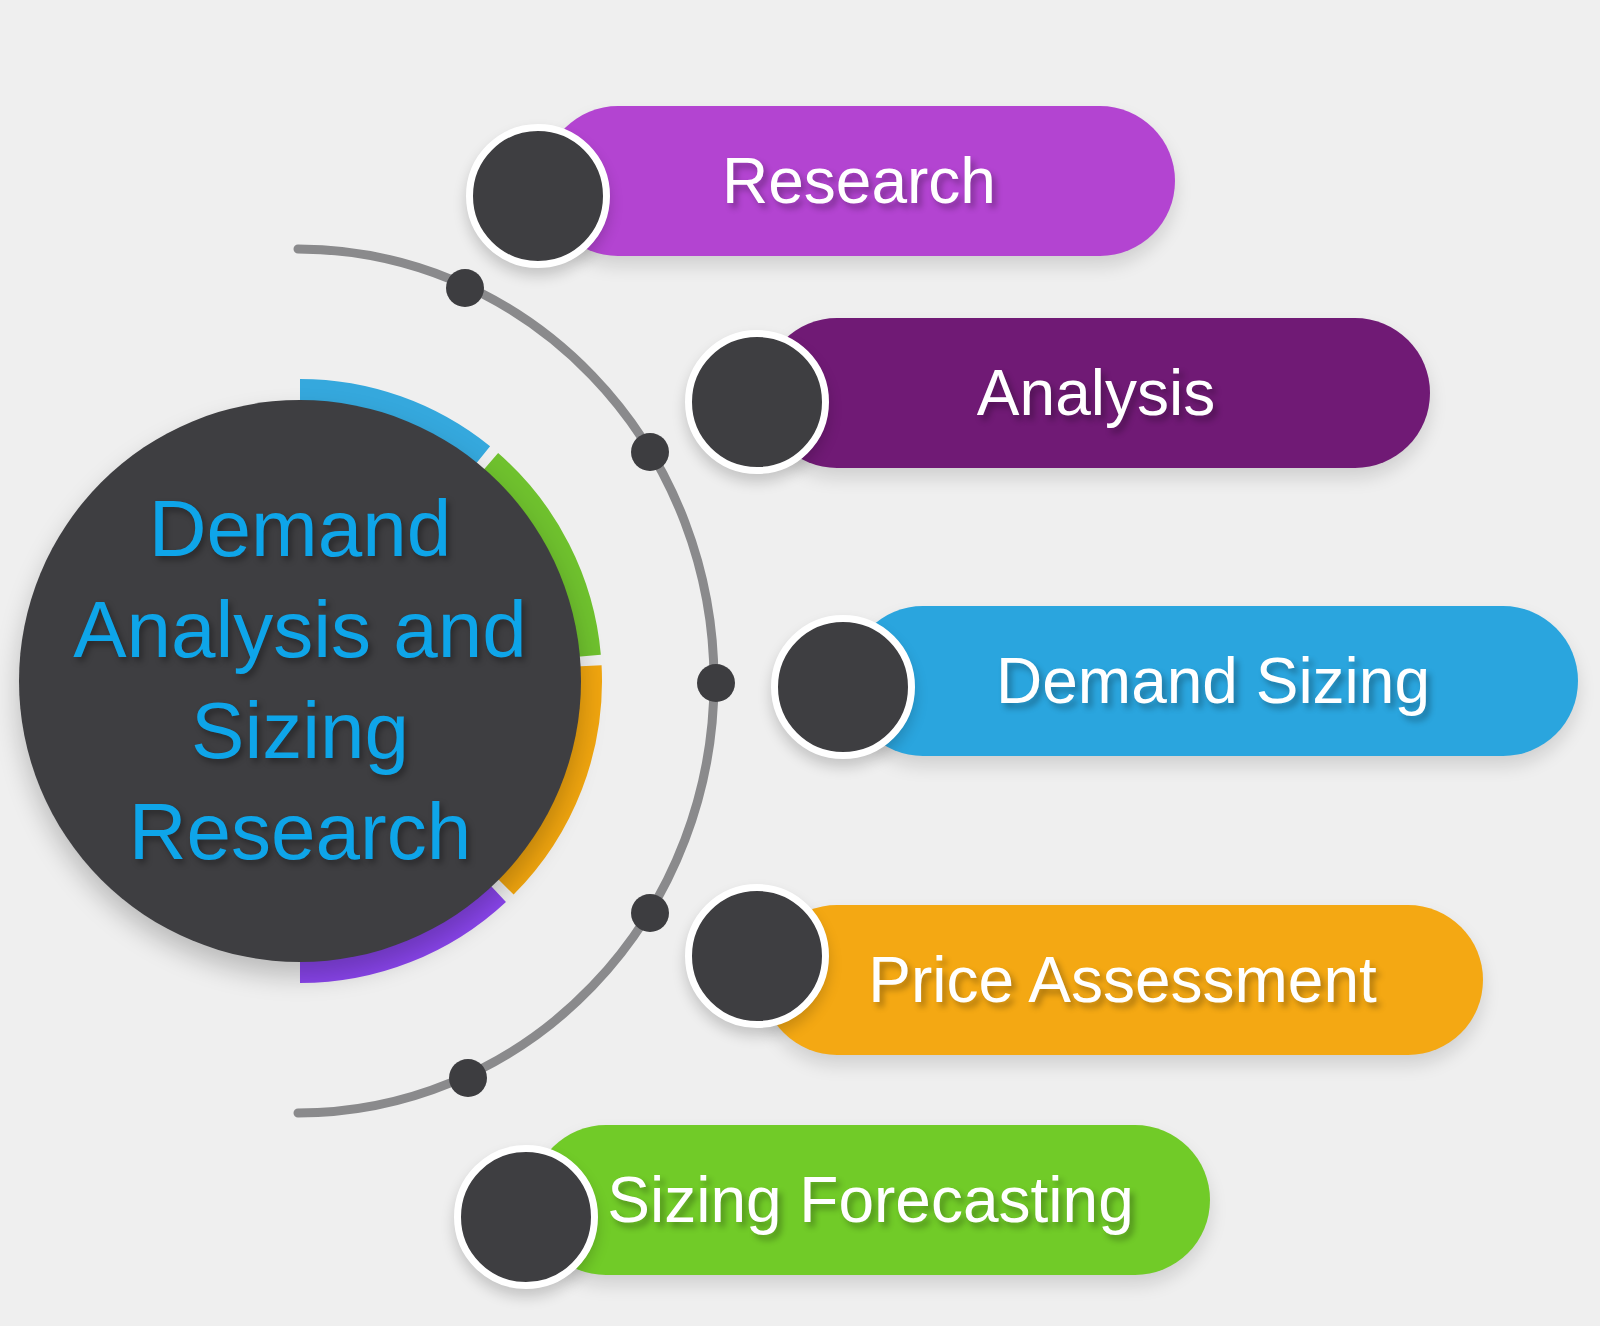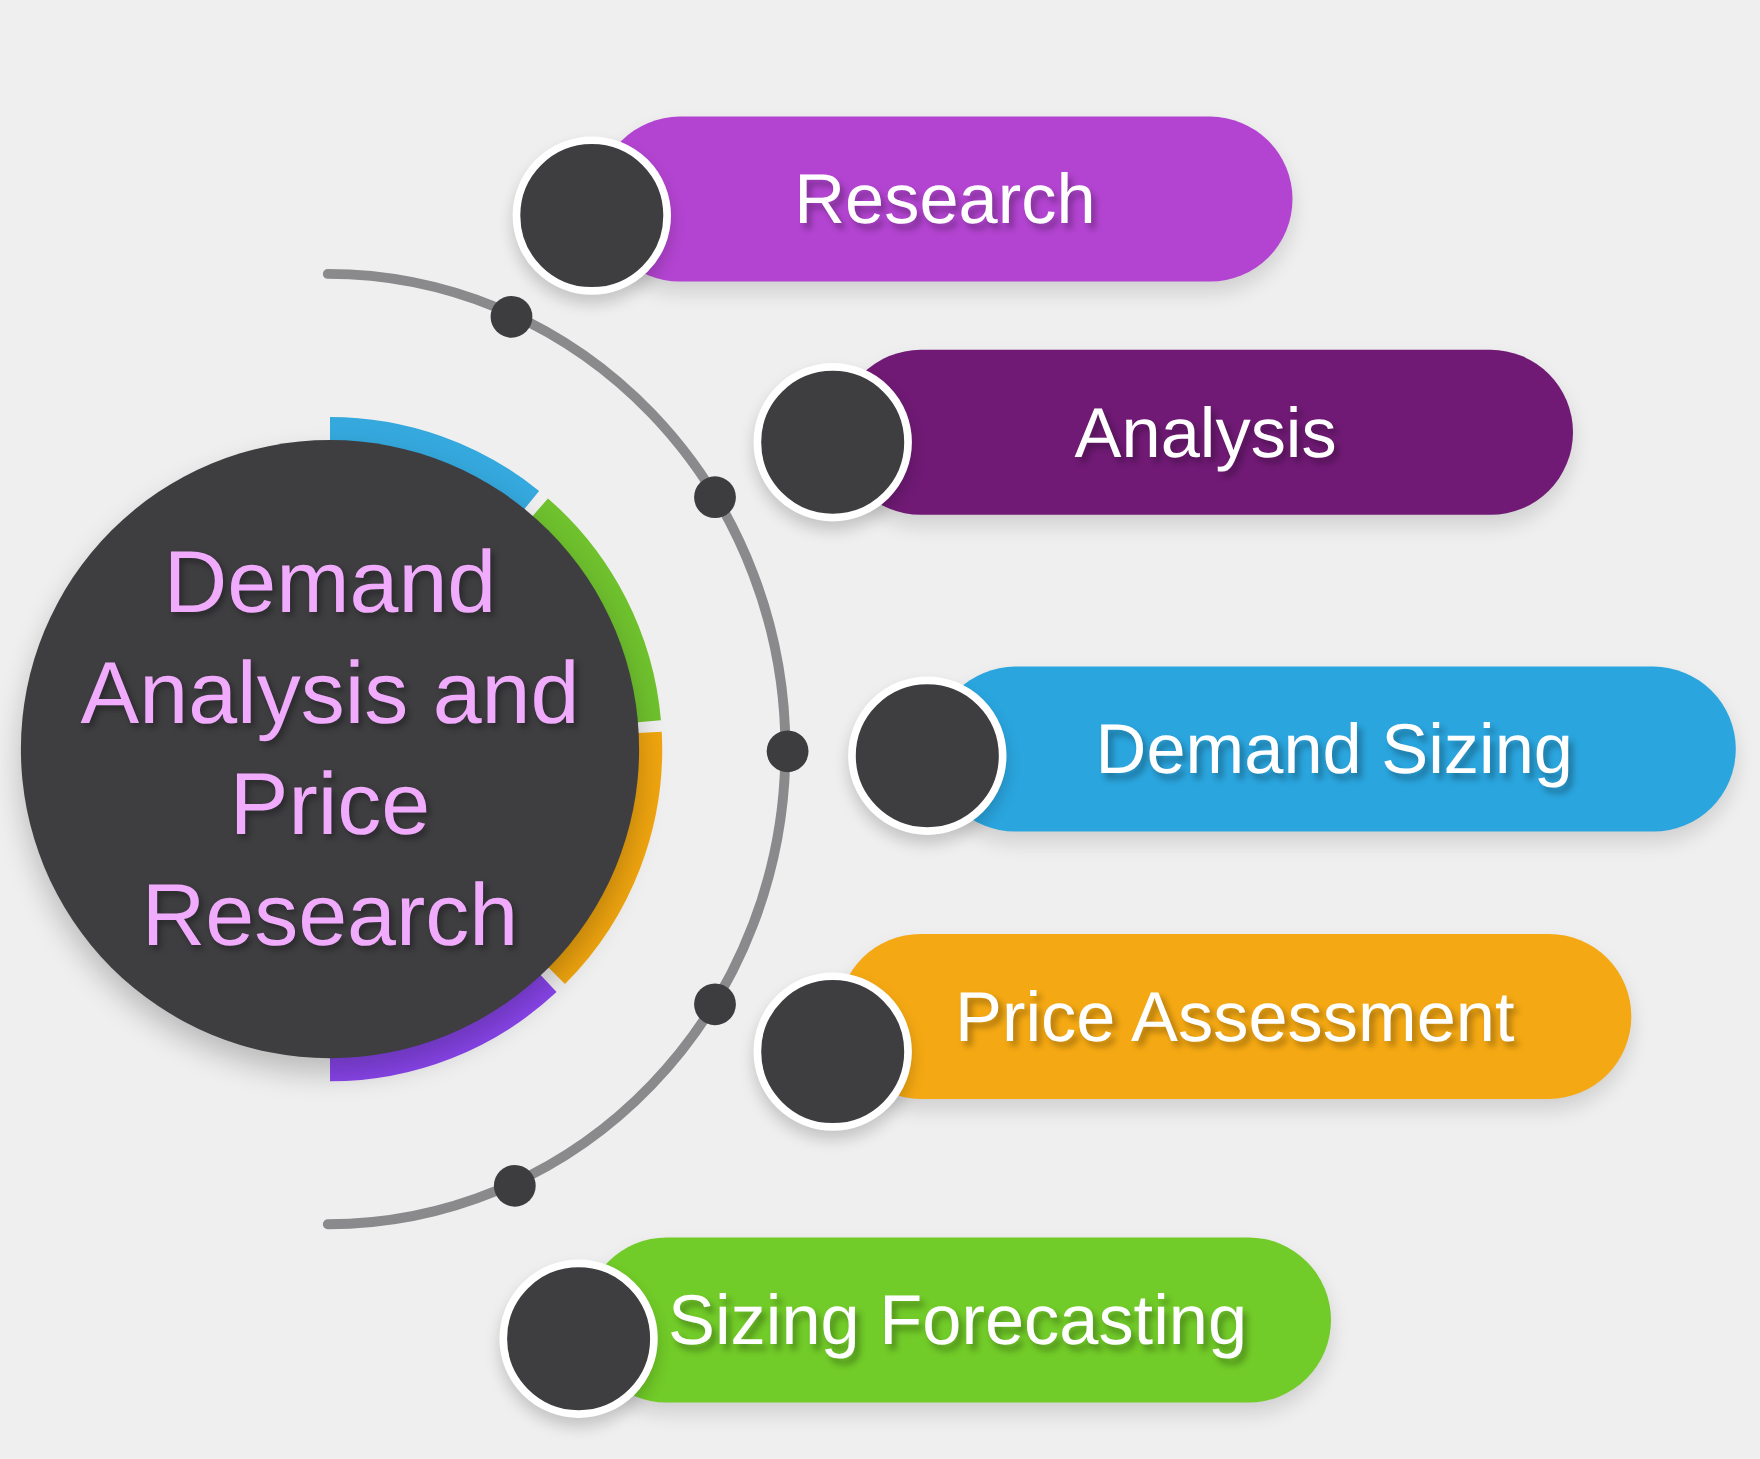--- a/index.html
+++ b/index.html
@@ -37,21 +37,21 @@
     width: 562px;
     height: 562px;
     border-radius: 50%;
     display: flex;
     align-items: center;
     justify-content: center;
     box-shadow: 0 14px 26px rgba(0,0,0,0.22);
     z-index: 2;
   }
   .center-title {
-    color: #f0abfc;
+    color: #0ea5e9;
     font-size: 80px;
     line-height: 1.26;
     text-align: center;
     letter-spacing: 0px;
     text-shadow: 3px 4px 6px rgba(0,0,0,0.35);
   }
   .pill {
     position: absolute;
     height: 150px;
     border-radius: 76px;
@@ -96,38 +96,38 @@
     <path class="ring-seg" d="M 300 392 A 289 289 0 0 1 481.9 456.4" style="stroke: rgb(53, 168, 221);"></path>
     <path class="ring-seg" d="M 489.6 462.9 A 289 289 0 0 1 587.9 655.8" style="stroke: rgb(111, 193, 46);"></path>
     <path class="ring-seg" d="M 588.6 665.9 A 289 289 0 0 1 504.4 885.4" style="stroke: rgb(240, 165, 15);"></path>
     <path class="ring-seg" d="M 497.1 892.4 A 289 289 0 0 1 300 970" style="stroke: rgb(138, 69, 236);"></path>
   </svg>
 
   <div class="center-circle" style="background: rgb(62, 62, 65);">
     <div class="center-title">
       <div>Demand</div>
       <div>Analysis and</div>
-      <div>Price</div>
+      <div>Sizing</div>
       <div>Research</div>
     </div>
   </div>
 
   <div class="pill" style="left: 543px; top: 106px; width: 632px; background: rgb(179, 68, 209);">
     <span class="pill-label">Research</span>
   </div>
 
   <div class="pill" style="left: 762px; top: 318px; width: 668px; background: #701a75;">
     <span class="pill-label">Analysis</span>
   </div>
 
   <div class="pill" style="left: 848px; top: 606px; width: 730px; background: rgb(42, 165, 222);">
     <span class="pill-label">Demand Sizing</span>
   </div>
 
-  <div class="pill" style="left: 762px; top: 849px; width: 721px; background: rgb(244, 168, 19);">
+  <div class="pill" style="left: 762px; top: 905px; width: 721px; background: rgb(244, 168, 19);">
     <span class="pill-label">Price Assessment</span>
   </div>
 
   <div class="pill" style="left: 531px; top: 1125px; width: 679px; background: rgb(113, 203, 40);">
     <span class="pill-label">Sizing Forecasting</span>
   </div>
 
   <div class="node" style="left: 466px; top: 124px; background: rgb(62, 62, 65);"></div>
   <div class="node" style="left: 685px; top: 330px; background: rgb(62, 62, 65);"></div>
   <div class="node" style="left: 771px; top: 615px; background: rgb(62, 62, 65);"></div>

